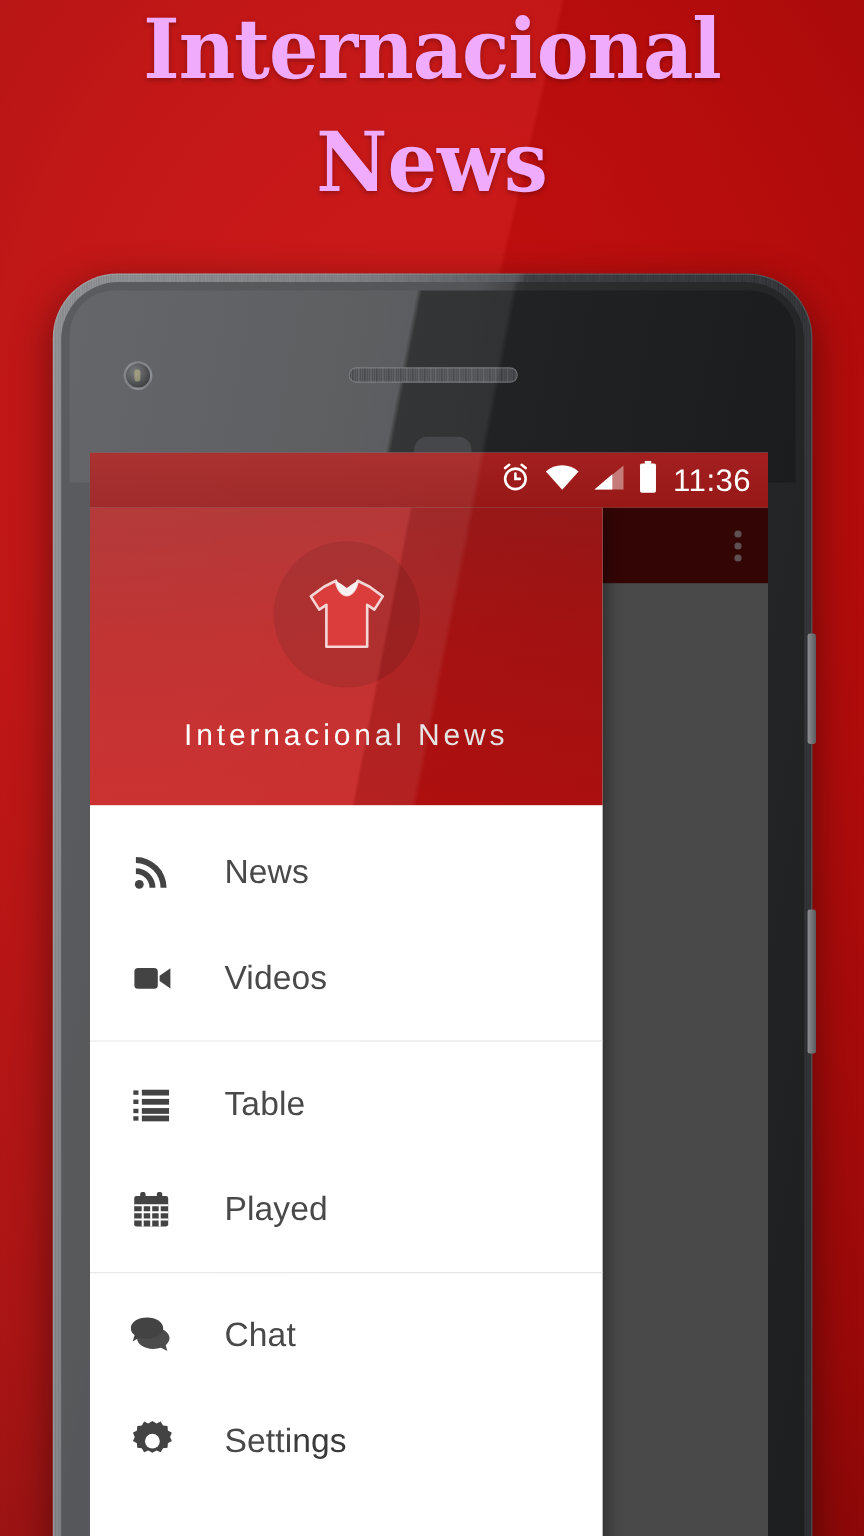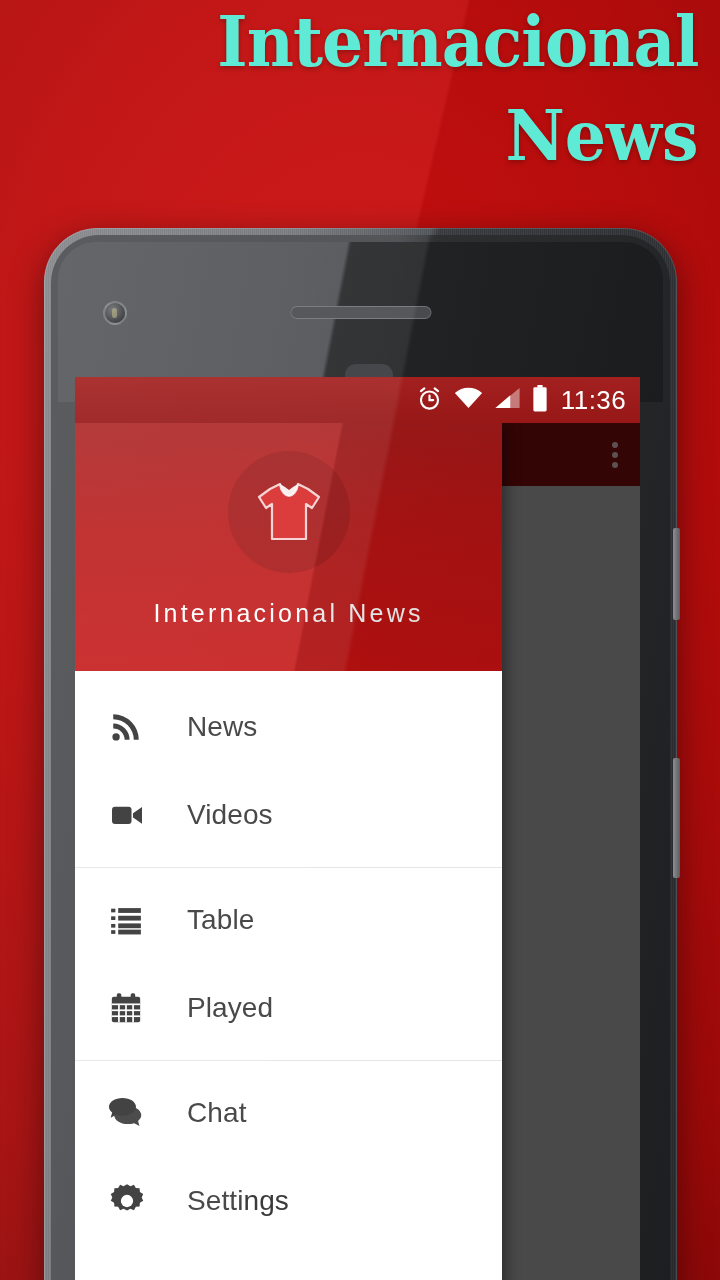--- a/index.html
+++ b/index.html
@@ -17,21 +17,21 @@
   }
   #bg::after{
     content:"";position:absolute;inset:0;
     background:
       linear-gradient(103deg, rgba(255,255,255,0.045) 0%, rgba(255,255,255,0.045) 46%, rgba(0,0,0,0.05) 46.4%, rgba(0,0,0,0.07) 100%);
   }
 
   
   #title{
     position:absolute;left:0;right:0;top:8px;
-    text-align:right;color:#5eead4;
+    text-align:center;color:#f0abfc;
     font-family:"DejaVu Serif","Liberation Serif",serif;
     font-weight:bold;line-height:0.99;
     z-index:6;
     text-shadow:0 2px 5px rgba(0,0,0,0.28);
   }
   #title .ln{display:block;}
   #title .ln1{font-size:69px;transform:scaleX(0.94);letter-spacing:-1px;}
   #title .ln2{font-size:69px;transform:scaleX(0.94);margin-top:26px;}
 
   

